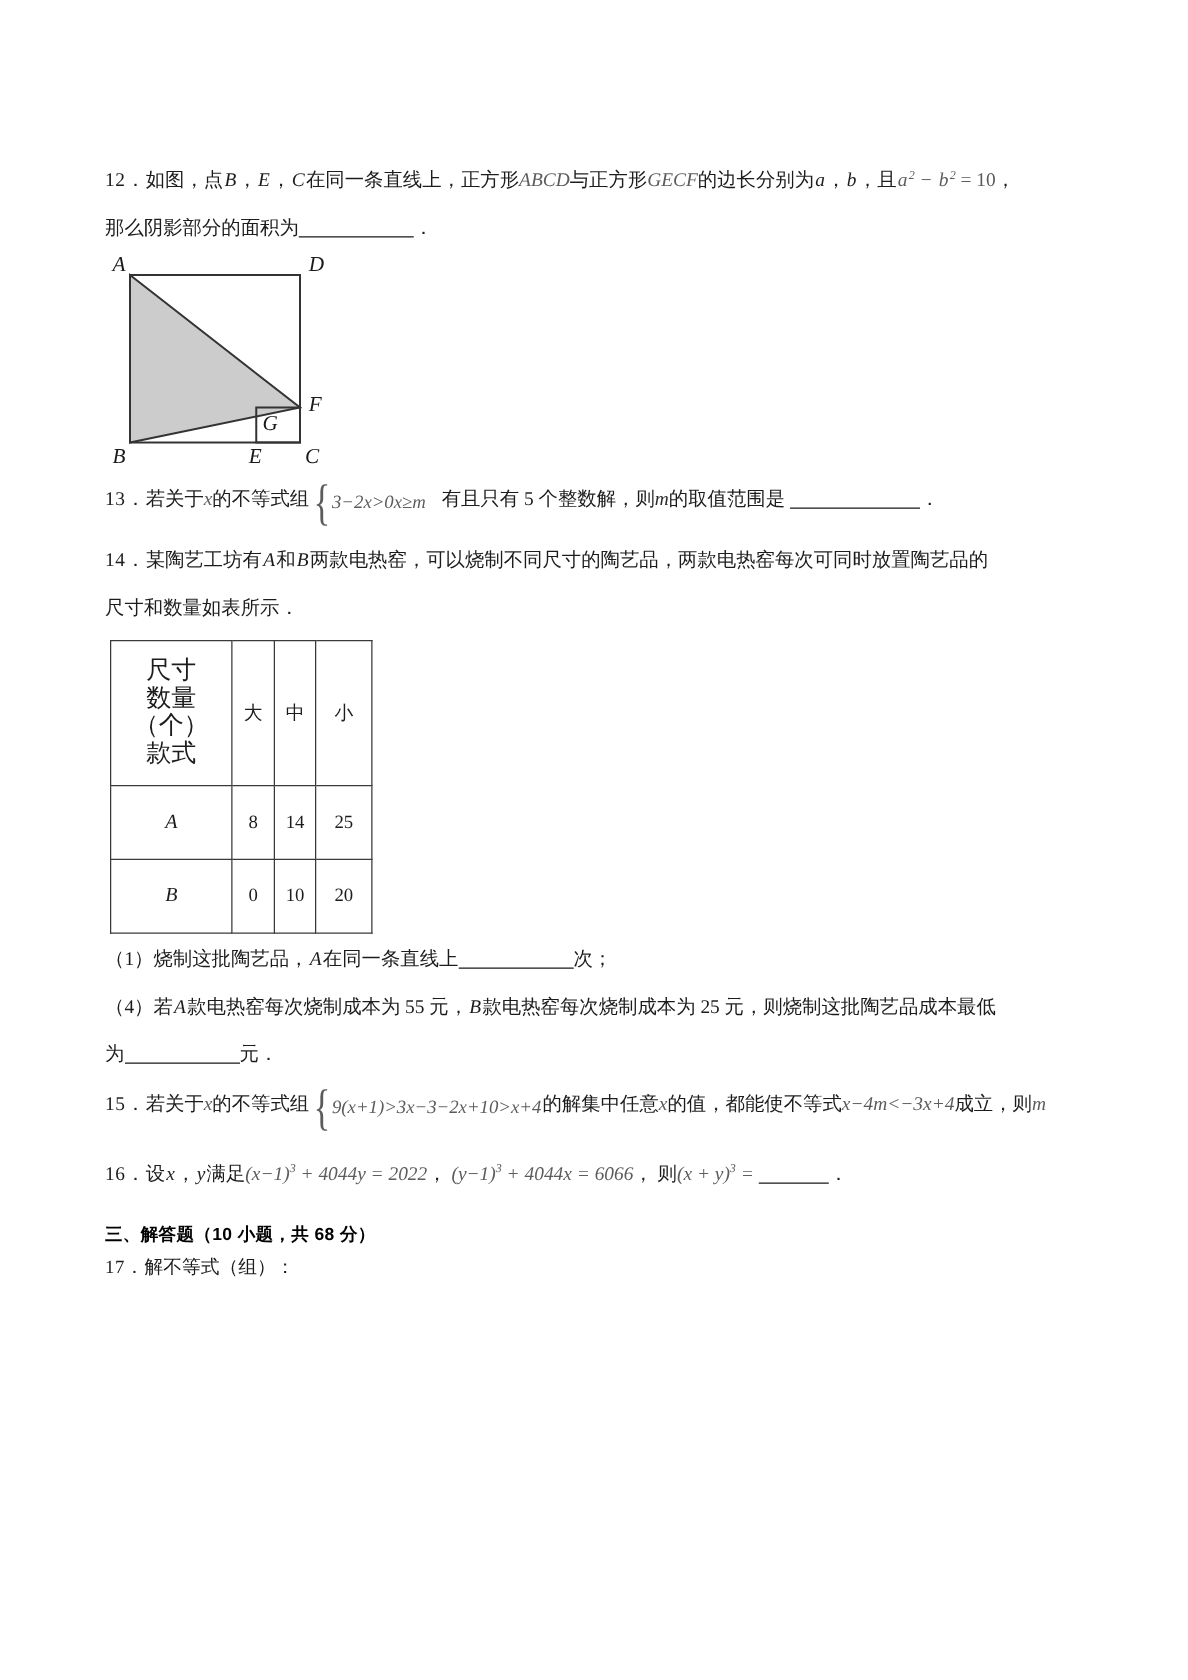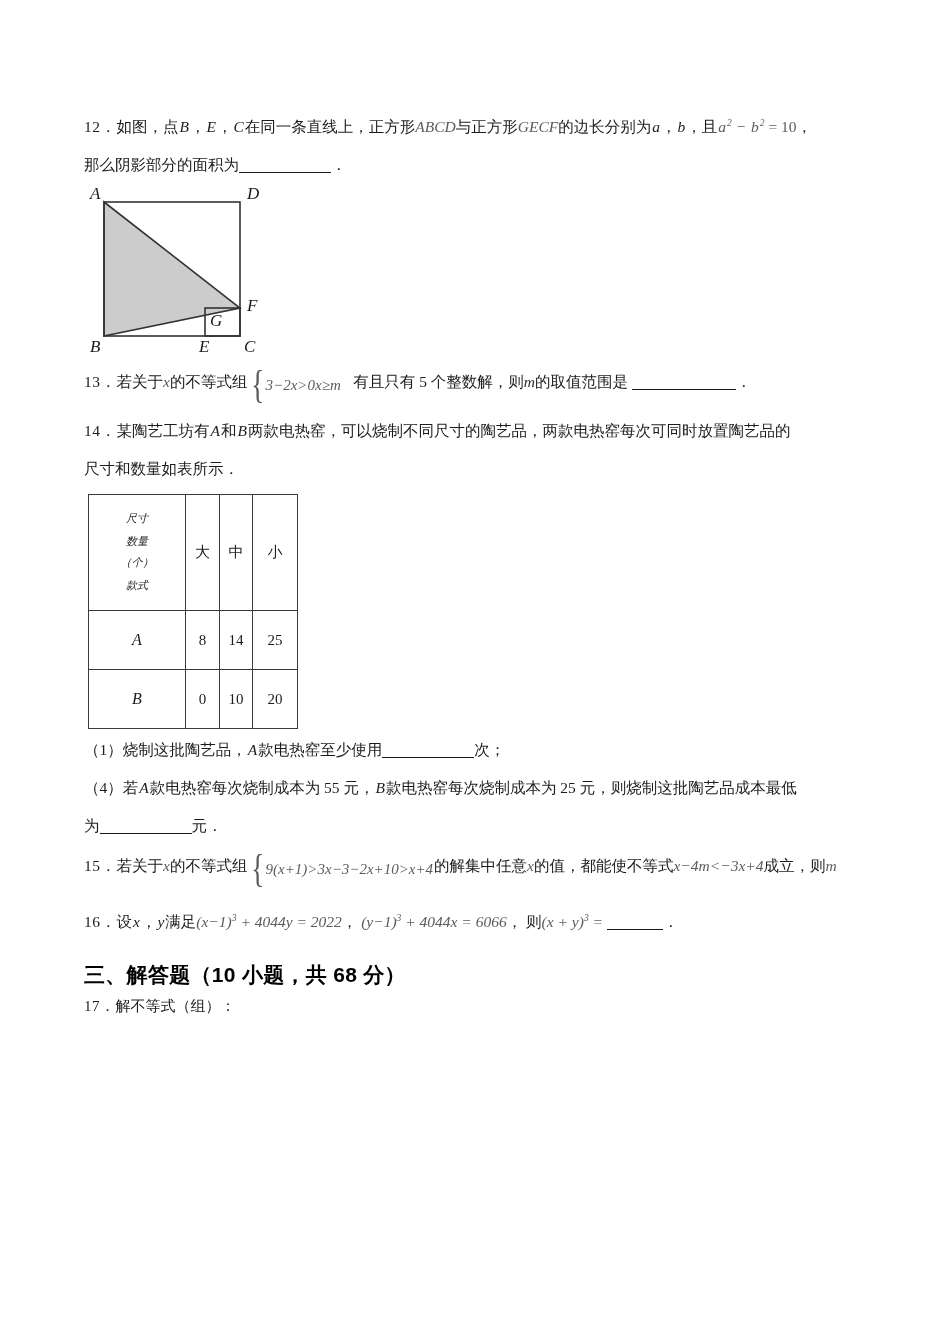--- a/index.html
+++ b/index.html
@@ -10,21 +10,21 @@
   body {
     width: 950px;
     height: 1344px;
     font-family: "Liberation Serif", "DejaVu Serif", serif;
     color: #1a1a1a;
     position: relative;
     overflow: hidden;
   }
   .page {
     position: absolute;
-    left: 0; top: 0;
+    left: 0; top: 18px;
     width: 950px;
     height: 1244px;
     padding: 0;
   }
   .content {
     position: absolute;
     left: 84px;
     top: 104px;
     width: 790px;
   }
@@ -129,41 +129,40 @@
     padding: 0;
     color: #1c1c1c;
   }
   td.c-head { width: 96px; }
   td.c-big  { width: 33px; }
   td.c-mid  { width: 32px; }
   td.c-sml  { width: 44px; }
   .hdr-cell {
     line-height: 25px;
     padding: 11px 0 12px 0;
-    font-size: 11px;
-    font-style: italic;
+    font-size: 20px;
   }
   .hdr-cell .tight { line-height: 21px; }
   td.r-body { height: 58px; }
   .cell-wrap {
     line-height: 21px;
     word-break: break-all;
     padding: 0 2px;
   }
   .model-name {
     font-style: italic;
     font-family: "Liberation Serif", "DejaVu Serif", serif;
     font-size: 16px;
   }
 
   
   .section-head {
     font-family: "Liberation Sans", "DejaVu Sans", sans-serif;
     font-weight: bold;
-    font-size: 21px;
+    font-size: 14px;
     color: #000;
     margin-top: 18px;
     margin-bottom: 2px;
     letter-spacing: 0.3px;
   }
   .q17 {
     font-size: 15px;
     line-height: 30px;
     color: #1c1c1c;
   }
@@ -255,21 +254,21 @@
           <td class="r-body">
                 <div class="cell-wrap">20</div>
               </td>
         </tr>
       </tbody>
         </table>
     </div>
 
 
     <div class="q">
-      <span>（1）烧制这批陶艺品，</span><span class="mi">A</span><span>款电热窑至少使用</span><span class="blank blank-l"></span><span>次；</span>
+      <span>（1）烧制这批陶艺品，</span><span class="mi">A</span><span>在同一条直线上</span><span class="blank blank-l"></span><span>次；</span>
     </div>
 
     <div class="q">
       <span>（4）若</span><span class="mi">A</span><span>款电热窑每次烧制成本为 55 元，</span><span class="mi">B</span><span>款电热窑每次烧制成本为 25 元，则烧制这批陶艺品成本最低</span><br>
       <span>为</span><span class="blank blank-l"></span><span>元．</span>
     </div>
 
     <div class="q" style="line-height:42px;">
       <span class="q-num">15．</span><span>若关于</span><span class="math">x</span><span>的不等式组</span><span class="sys">
           <span class="sys-brace">{</span>

